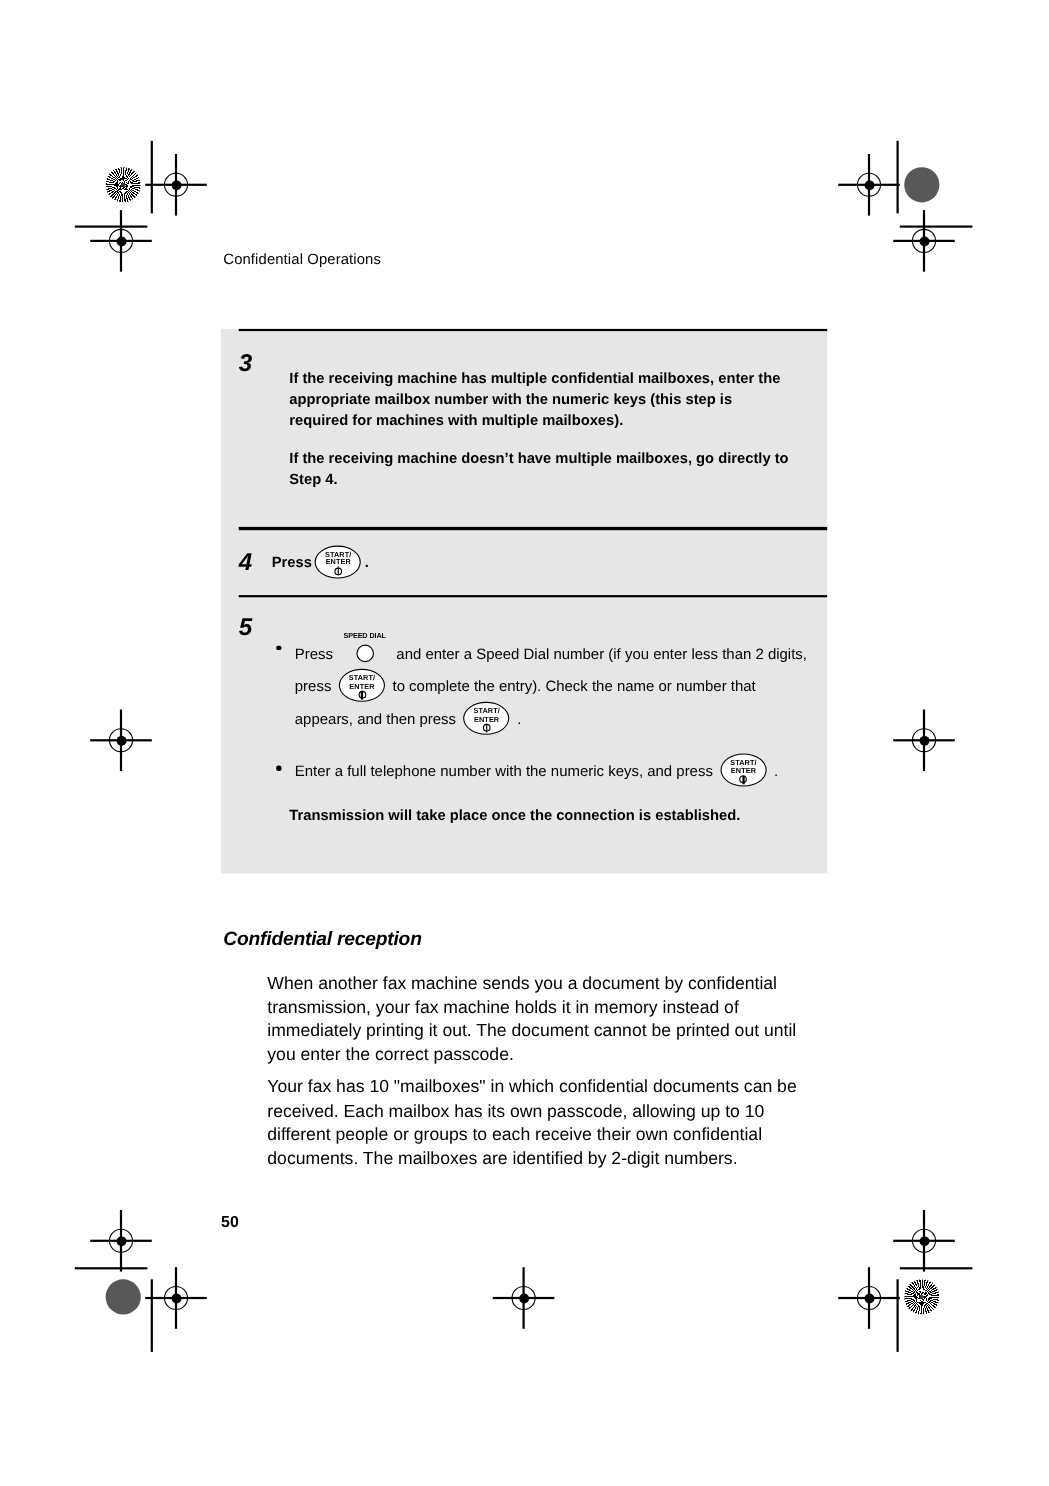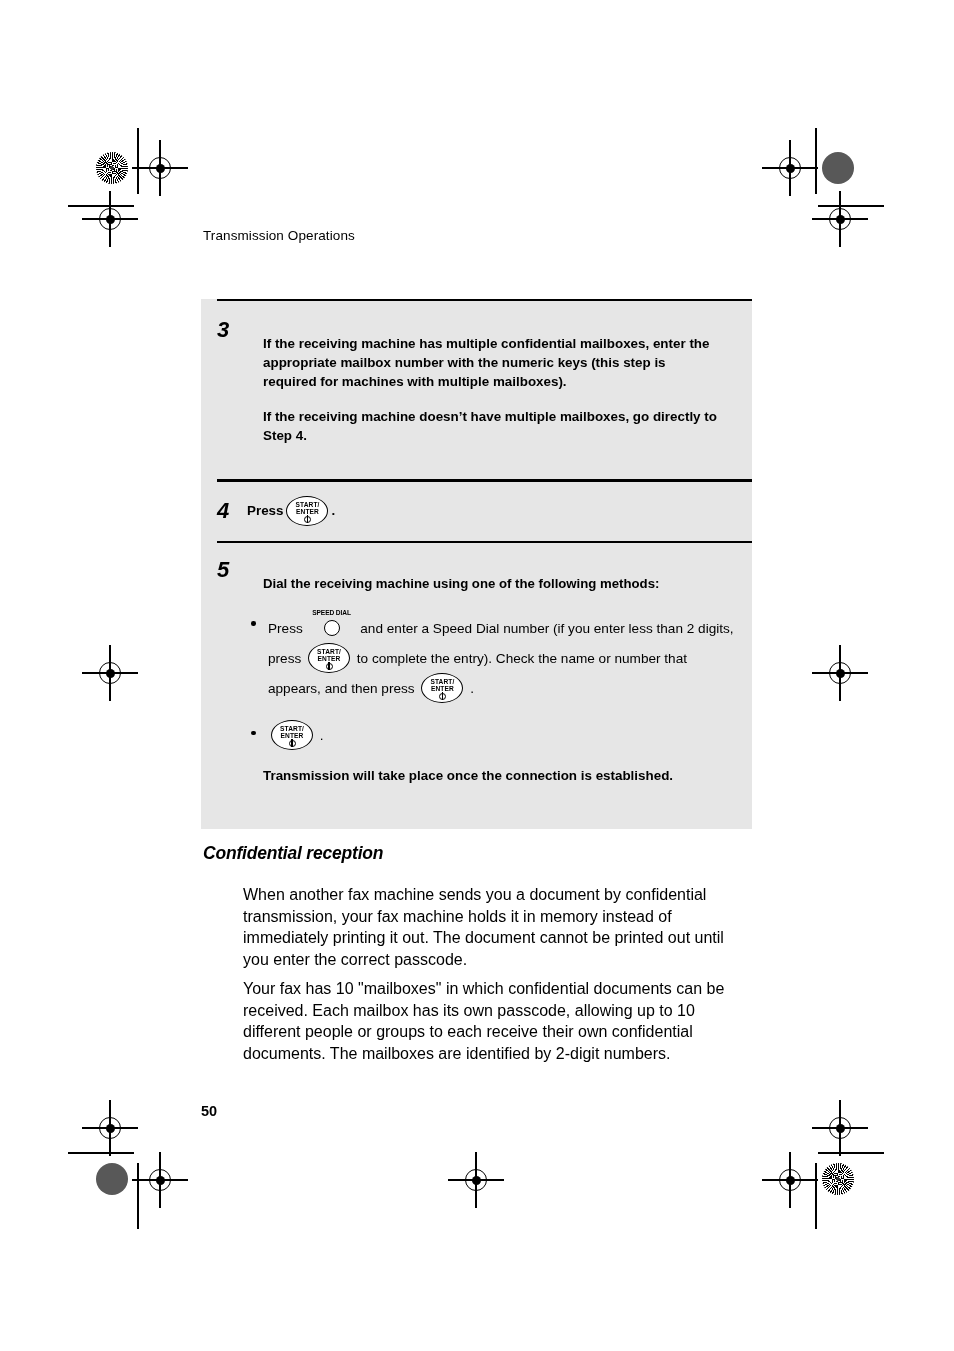--- a/index.html
+++ b/index.html
@@ -376,21 +376,21 @@
     <div class="ring"></div>
     <div class="dot"></div>
 </div>
 <div class="reg-mark" style="left:448px; top:1152px;">
   <div class="hline"></div>
     <div class="vline"></div>
     <div class="ring"></div>
     <div class="dot"></div>
 </div>
 
-<div class="running-head">Transmission Operations</div>
+<div class="running-head">Confidential Operations</div>
 
 <div class="steps-panel">
 
   <div class="rule"></div>
 
   <div class="step step3">
     <div class="step-num">3</div>
     <div class="step-body">
       <p>If the receiving machine has multiple confidential mailboxes, enter the appropriate mailbox number with the numeric keys (this step is required for machines with multiple mailboxes).</p>
       <p>If the receiving machine doesn’t have multiple mailboxes, go directly to Step 4.</p>
@@ -413,21 +413,20 @@
         <span>.</span>
       </div>
     </div>
   </div>
 
   <div class="rule"></div>
 
   <div class="step step5">
     <div class="step-num">5</div>
     <div class="step-body">
-      <p class="heading">Dial the receiving machine using one of the following methods:</p>
 
       <ul class="methods">
 
 
         <li>
           <span class="inline-flow">Press</span>
           <span class="key-speed">
             <span class="lbl">SPEED DIAL</span>
             <span class="circ"></span>
           </span>
@@ -442,20 +441,21 @@
           <span class="key-start">
             <span class="oval"></span>
             <span class="l1">START/</span>
             <span class="l2">ENTER</span>
             <span class="pwr"></span>
           </span>
           <span class="inline-flow">.</span>
         </li>
 
         <li>
+          <span class="inline-flow">Enter a full telephone number with the numeric keys, and press</span>
           <span class="key-start">
             <span class="oval"></span>
             <span class="l1">START/</span>
             <span class="l2">ENTER</span>
             <span class="pwr"></span>
           </span>
           <span class="inline-flow">.</span>
         </li>
 
       </ul>

